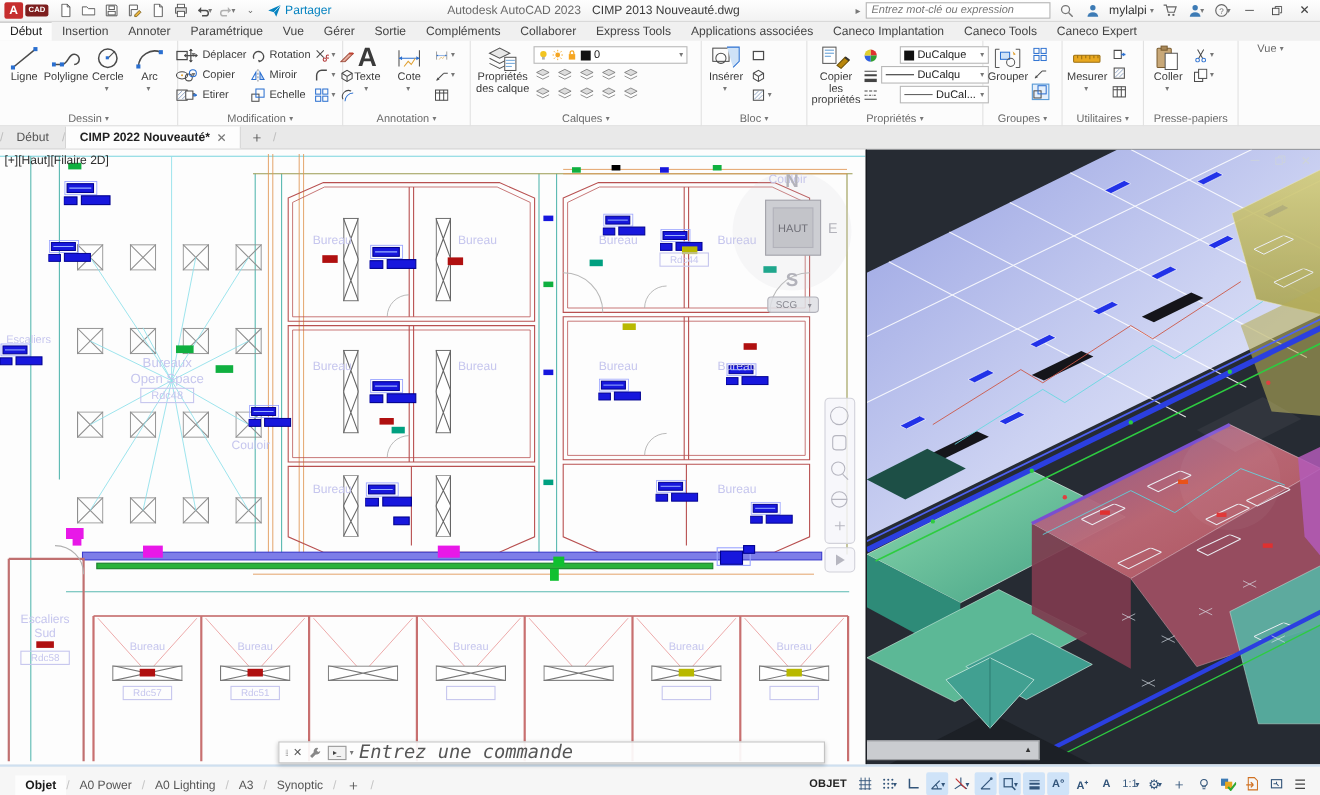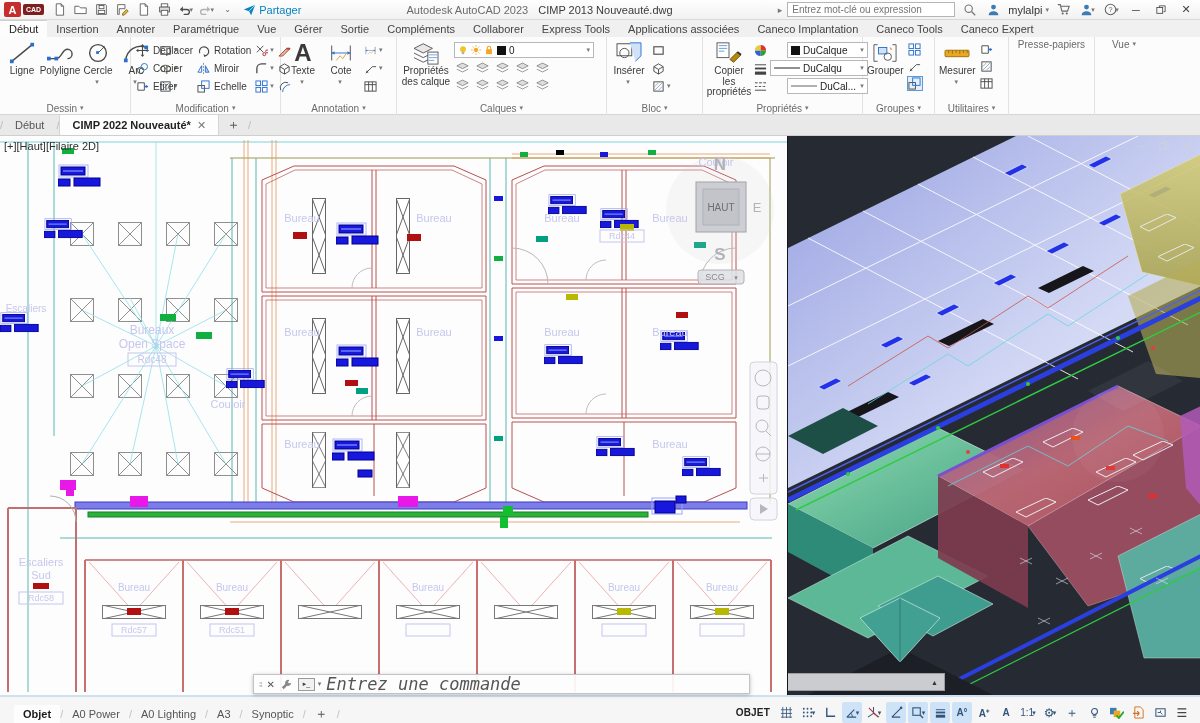--- a/index.html
+++ b/index.html
@@ -12,21 +12,21 @@
 #titlebar{position:absolute;left:0;top:0;width:1200px;height:20px;background:linear-gradient(#fefefe,#f2f2f2);display:flex;align-items:center;border-bottom:1px solid #d9d9d9;padding:0 4px;gap:2px}
 .logoA{width:17px;height:15px;background:#c62d2d;color:#fff;font-weight:bold;font-size:11px;display:flex;align-items:center;justify-content:center;border-radius:2px}
 .logoCAD{background:#7d1f1f;color:#fff;font-size:7px;font-weight:bold;padding:2px 3px;border-radius:2px;margin-right:4px}
 .qi{width:19px;height:16px;display:flex;align-items:center;justify-content:center;color:#4d4d4d;border-radius:2px}
 .qi.dim{color:#b0b0b0}
 .dd7{font-size:7px;color:#777;margin-left:-2px}
 .share{color:#0683c0;display:flex;align-items:center;gap:3px;margin-left:4px;font-size:11px}
 .tcenter{display:flex;align-items:center;gap:10px;margin:0 auto;color:#6b6b6b}
 .tdoc{color:#3a3a3a}
 .tright{display:flex;align-items:center;gap:5px}
-#searchbox{width:168px;height:15px;border:1px solid #b5b5b5;background:#fff;font-size:10px;color:#666;padding:0 4px;font-family:"Liberation Sans",sans-serif}
+#searchbox{width:168px;height:15px;border:1px solid #b5b5b5;background:#fff;font-style:italic;font-size:10px;color:#666;padding:0 4px;font-family:"Liberation Sans",sans-serif}
 .winbtn{width:20px;height:16px;display:flex;align-items:center;justify-content:center;color:#444;font-size:11px}
 
 #ribbontabs{position:absolute;left:0;top:20px;width:1200px;height:17px;background:#f0f0f0;display:flex;align-items:stretch;font-size:11px;color:#444}
 .rtab{padding:0 9px;display:flex;align-items:center}
 .rtab.active{background:#fdfdfd;color:#222;box-shadow:inset 0 1px 0 #d0d0d0}
 
 #ribbon{position:absolute;left:0;top:37px;width:1200px;height:78px;background:#fcfcfc;border-bottom:1px solid #d5d5d5;display:flex}
 .panel{height:78px;border-right:1px solid #e2e2e2;display:flex;flex-direction:column;flex:none}
 .pbody{flex:1;display:flex;align-items:flex-start;padding:2px 2px 0 3px}
 .plabel{height:14px;font-size:10px;color:#6a6a6a;display:flex;align-items:center;justify-content:center;gap:3px}
@@ -490,21 +490,21 @@
   <span class="rtab">Collaborer</span>
   <span class="rtab">Express Tools</span>
   <span class="rtab">Applications associées</span>
   <span class="rtab">Caneco Implantation</span>
   <span class="rtab">Caneco Tools</span>
   <span class="rtab">Caneco Expert</span>
 </div>
 
 <div id="ribbon">
 
-  <div class="panel" style="width:131px">
+  <div class="panel" style="width:162px">
     <div class="pbody">
       <div class="bigbtn">
           <svg class="ic24">
             <use href="#i-line"></use>
           </svg>
           <span>Ligne</span>
         </div>
       <div class="bigbtn">
           <svg class="ic24">
             <use href="#i-pline"></use>
@@ -947,20 +947,47 @@
           </span>
       </div>
     </div>
     <div class="plabel">
         <span>Utilitaires</span>
         <span class="dd7">▾</span>
       </div>
   </div>
 
   <div class="panel" style="width:86px">
+    <div class="pbody">
+      <div class="bigbtn">
+          <svg class="ic24" style="width:30px">
+            <use href="#i-paste"></use>
+          </svg>
+          <span>Coller</span>
+          <span class="dd7">▾</span>
+        </div>
+      <div class="scol">
+        <span class="srow">
+            <span class="mini">
+              <svg class="ic">
+                <use href="#i-cut"></use>
+              </svg>
+            </span>
+            <span class="dd7">▾</span>
+          </span>
+        <span class="srow">
+            <span class="mini">
+              <svg class="ic">
+                <use href="#i-copy"></use>
+              </svg>
+            </span>
+            <span class="dd7">▾</span>
+          </span>
+      </div>
+    </div>
     <div class="plabel">
         <span>Presse-papiers</span>
       </div>
   </div>
 
   <div class="panel" style="width:58px;border-right:none">
     <div class="plabel">
         <span>Vue</span>
         <span class="dd7">▾</span>
       </div>

